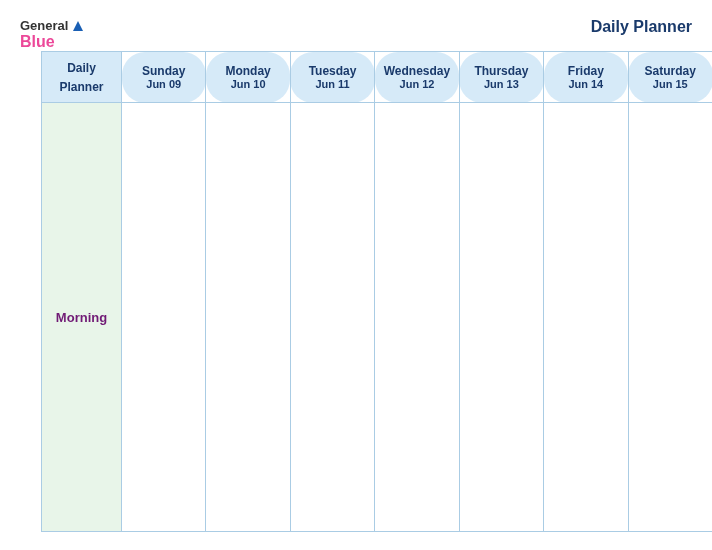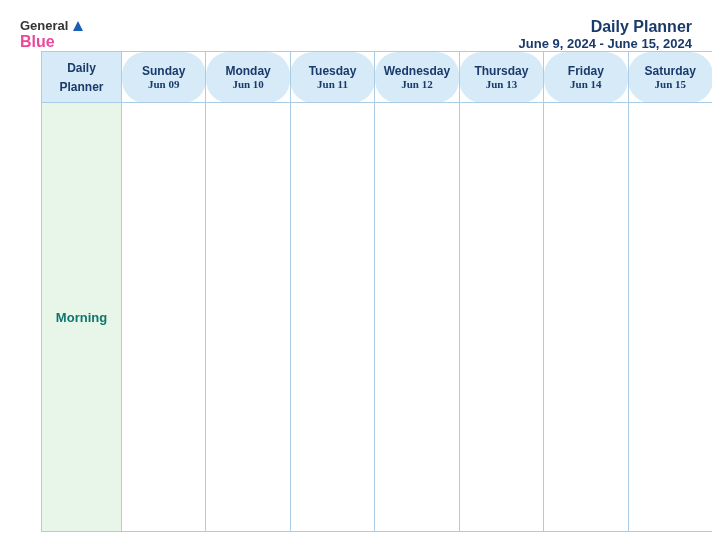--- a/index.html
+++ b/index.html
@@ -90,21 +90,20 @@
       font-size: 12px;
       font-weight: bold;
       color: #1a3a6b;
       display: block;
     }
 
     .header-cell .day-date {
       font-size: 11px;
       color: #1a3a6b;
       display: block;
-      font-family: Liberation Serif, serif;
     }
 
     .header-cell-main {
       background-color: #d6eaf8;
       padding: 6px 3px;
     }
 
     .header-cell-main .main-label {
       font-size: 12px;
       font-weight: bold;
@@ -112,21 +111,21 @@
       line-height: 1.3;
     }
 
     .time-label-cell {
       background-color: #e8f5e9;
       width: 80px;
       min-width: 80px;
       padding: 10px 5px;
       font-size: 13px;
       font-weight: bold;
-      color: #0f766e;
+      color: #701a75;
     }
 
     .day-cell {
       background-color: #ffffff;
       height: 115px;
       min-width: 75px;
     }
 
     .header-row th {
       height: 48px;
@@ -144,21 +143,20 @@
     <div class="logo-text">
       <span class="logo-general">General</span>
       <svg class="logo-icon" viewBox="0 0 14 14" xmlns="http://www.w3.org/2000/svg">
         <polygon points="7,2 12,12 2,12" fill="#1a5fb4"></polygon>
       </svg>
     </div>
     <span class="logo-blue">Blue</span>
   </div>
   <div class="title-area">
     <div class="planner-title">Daily Planner</div>
-    <div class="planner-date-range">June 9, 2024 - June 15, 2024</div>
   </div>
 </div>
 
 <table class="calendar-table">
   <thead>
     <tr class="header-row">
       <th class="header-cell-main">
         <span class="main-label">
           <span>Daily</span><br>
           <span>Planner</span>

